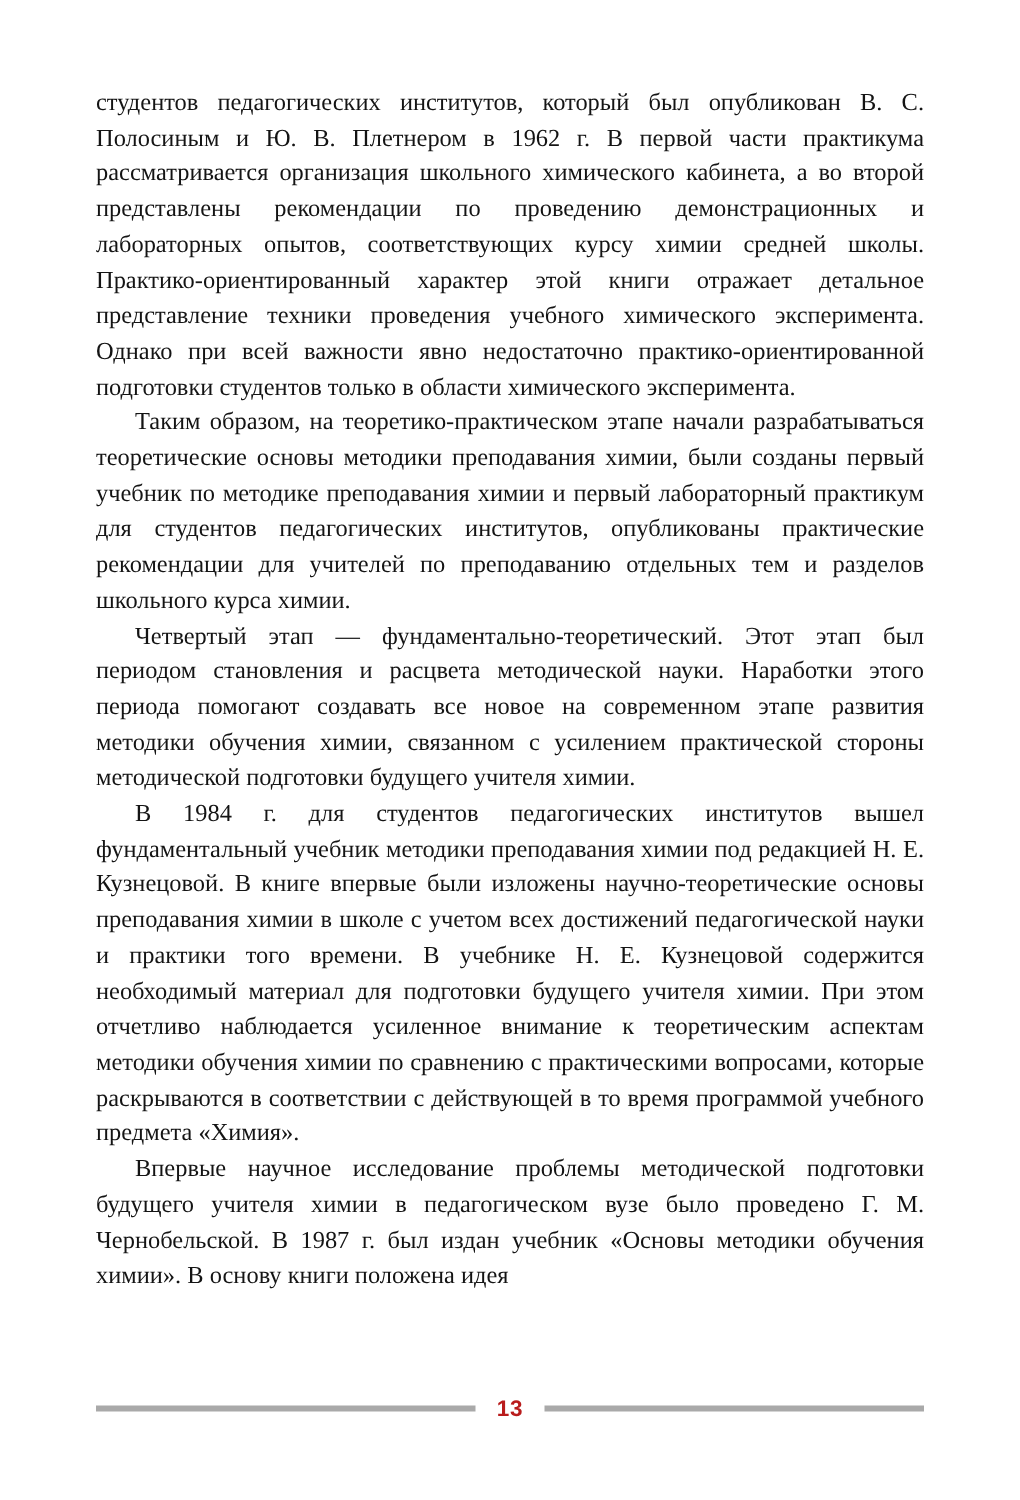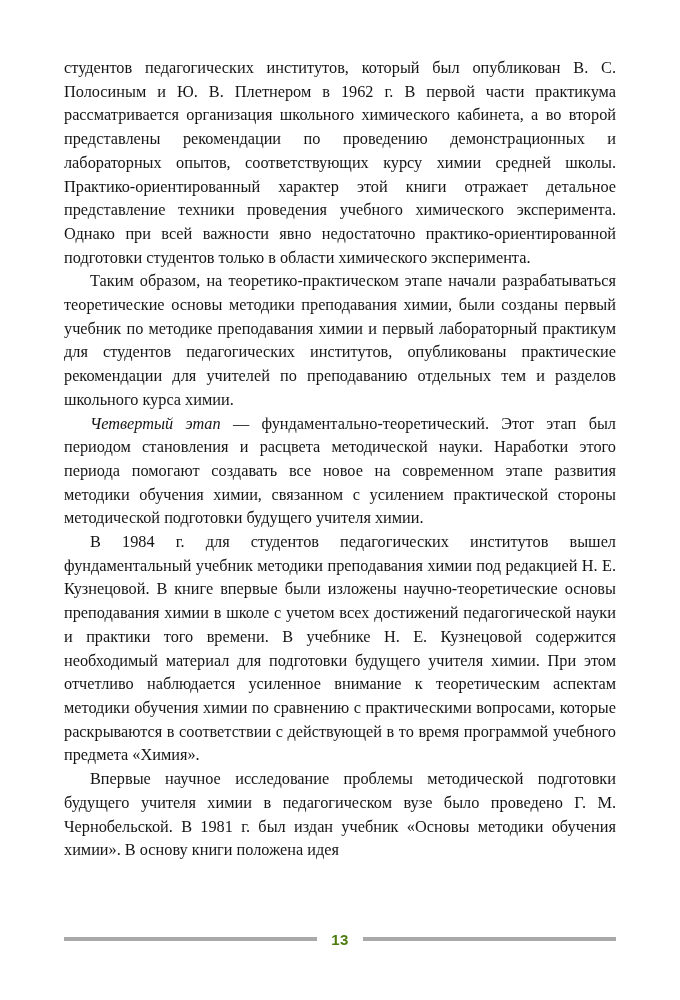--- a/index.html
+++ b/index.html
@@ -31,21 +31,20 @@
     color: #141414;
   }
   .body-text p {
     margin: 0;
     text-indent: 26px;
   }
   .body-text p.no-indent {
     text-indent: 0;
   }
   .italic-lead {
-    font-style: italic;
   }
   .bold-term {
     font-weight: normal;
   }
   .footer {
     position: absolute;
     left: 64px;
     right: 64px;
     bottom: 52px;
     height: 18px;
@@ -58,42 +57,42 @@
     background: #9a9a9a;
     flex: 1 1 auto;
     opacity: 0.85;
   }
   .rule.left { margin-right: 14px; }
   .rule.right { margin-left: 14px; }
   .page-number {
     font-family: "Liberation Sans", sans-serif;
     font-size: 15px;
     font-weight: bold;
-    color: #4d7c0f;
+    color: #b91c1c;
     letter-spacing: 0.5px;
     min-width: 18px;
     text-align: center;
   }
 </style>
 </head>
 <body>
 
 <div class="page">
 
   <div class="body-text">
 
     <p class="no-indent">студентов педагогических институтов, который был опубликован В. С. Полосиным и Ю. В. Плетнером в 1962 г. В первой части практикума рассматривается организация школьного химического кабинета, а во второй представлены рекомендации по проведению демонстрационных и лабораторных опытов, соответствующих курсу химии средней школы. Практико-ориентированный характер этой книги отражает детальное представление техники проведения учебного химического эксперимента. Однако при всей важности явно недостаточно практико-ориентированной подготовки студентов только в области химического эксперимента.</p>
 
     <p>Таким образом, на теоретико-практическом этапе начали разрабатываться теоретические основы методики преподавания химии, были созданы первый учебник по методике преподавания химии и первый лабораторный практикум для студентов педагогических институтов, опубликованы практические рекомендации для учителей по преподаванию отдельных тем и разделов школьного курса химии.</p>
 
     <p><span class="italic-lead">Четвертый этап</span><span> — </span><span class="bold-term">фундаментально-теоретический</span><span>. Этот этап был периодом становления и расцвета методической науки. Наработки этого периода помогают создавать все новое на современном этапе развития методики обучения химии, связанном с усилением практической стороны методической подготовки будущего учителя химии.</span></p>
 
     <p>В 1984 г. для студентов педагогических институтов вышел фундаментальный учебник методики преподавания химии под редакцией Н. Е. Кузнецовой. В книге впервые были изложены научно-теоретические основы преподавания химии в школе с учетом всех достижений педагогической науки и практики того времени. В учебнике Н. Е. Кузнецовой содержится необходимый материал для подготовки будущего учителя химии. При этом отчетливо наблюдается усиленное внимание к теоретическим аспектам методики обучения химии по сравнению с практическими вопросами, которые раскрываются в соответствии с действующей в то время программой учебного предмета «Химия».</p>
 
-    <p>Впервые научное исследование проблемы методической подготовки будущего учителя химии в педагогическом вузе было проведено Г. М. Чернобельской. В 1981 г. был издан учебник «Основы методики обучения химии». В основу книги положена идея</p>
+    <p>Впервые научное исследование проблемы методической подготовки будущего учителя химии в педагогическом вузе было проведено Г. М. Чернобельской. В 1987 г. был издан учебник «Основы методики обучения химии». В основу книги положена идея</p>
 
   </div>
 
   <div class="footer">
     <div class="rule left"></div>
     <div class="page-number">13</div>
     <div class="rule right"></div>
   </div>
 
 </div>

